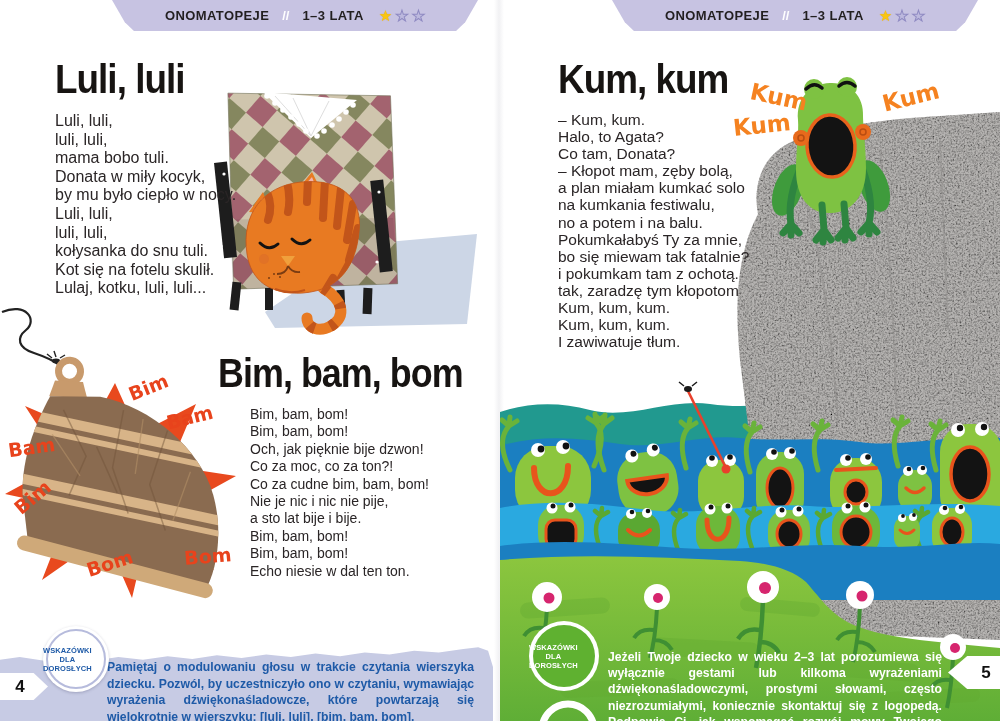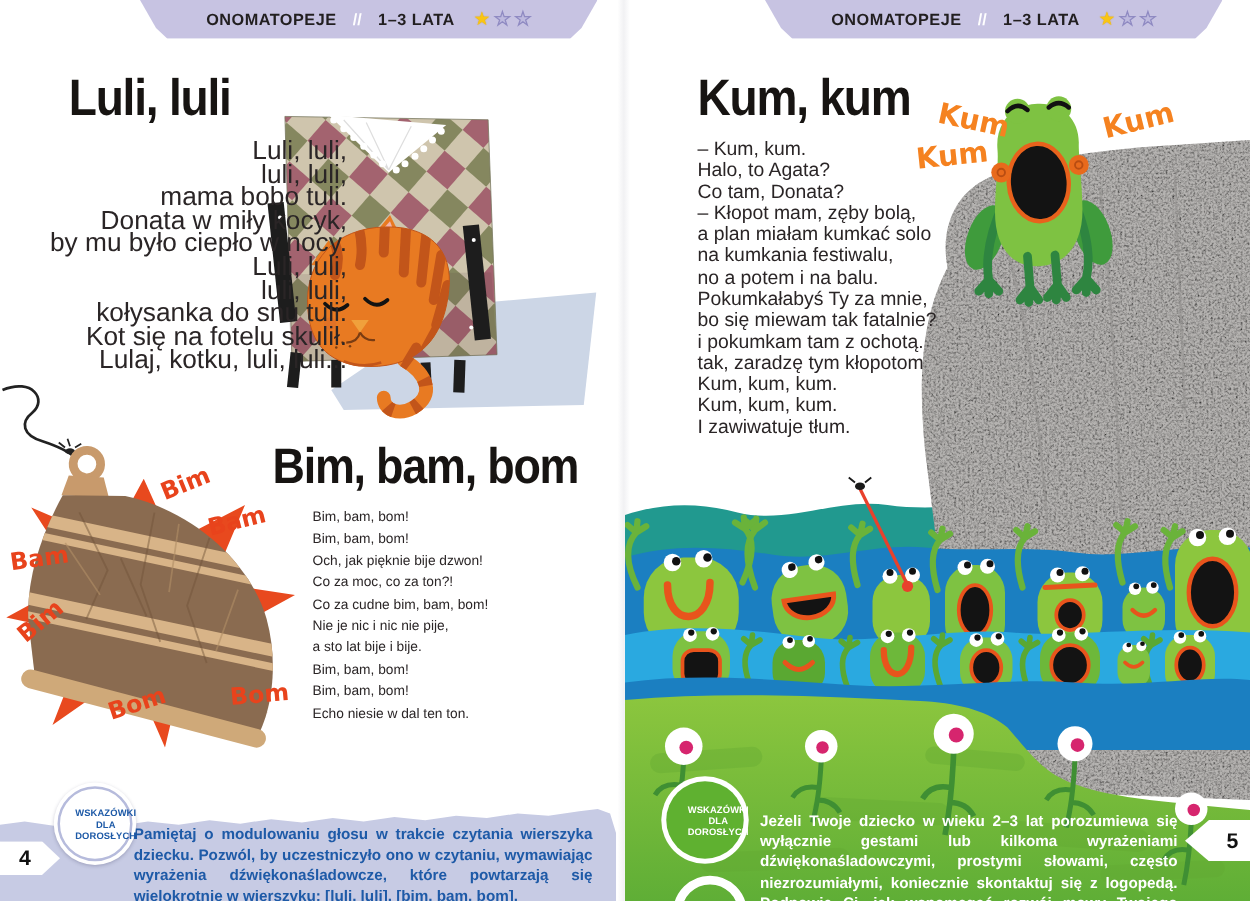--- a/index.html
+++ b/index.html
@@ -18,22 +18,22 @@
   .star{font-size:15px;line-height:15px;}
   .star-filled{color:#f9c513;text-shadow:0 0 1px #d89b00;}
   .star-outline{color:#bdb9de;-webkit-text-stroke:1px #8f8ac2;}
   
   .page-title{position:absolute;font-weight:bold;color:#171412;letter-spacing:-1px;z-index:3;
         transform:scale(.97,1.08);transform-origin:left top;}
   .title-luli{left:55px;top:56px;font-size:38px;}
   .title-bim{left:218px;top:351px;font-size:37px;}
   .title-kum{left:558px;top:56px;font-size:38px;}
   .poem{position:absolute;color:#2a2526;z-index:3;}
-  .poem-luli{left:40px;top:112px;font-size:21px;line-height:18.6px;text-align:right;}
-  .poem-bim{left:250px;top:406px;font-size:11px;line-height:17.4px;}
+  .poem-luli{left:55px;top:112px;font-size:16px;line-height:18.6px;}
+  .poem-bim{left:250px;top:406px;font-size:14px;line-height:17.4px;}
   .poem-kum{left:558px;top:111px;font-size:15.5px;line-height:17.1px;}
   
   .sound{position:absolute;font-weight:bold;z-index:4;font-family:"DejaVu Sans",sans-serif;}
   .bellword{color:#e8431c;font-size:19px;}
   .bw1{left:128px;top:376px;transform:rotate(-22deg);}
   .bw2{left:166px;top:406px;transform:rotate(-14deg);}
   .bw3{left:8px;top:436px;transform:rotate(-8deg);}
   .bw4{left:12px;top:486px;transform:rotate(-40deg);}
   .bw5{left:86px;top:552px;transform:rotate(-18deg);}
   .bw6{left:184px;top:545px;transform:rotate(-5deg);}
@@ -44,21 +44,21 @@
   
   .illus{position:absolute;z-index:2;}
   .cat-illus{left:205px;top:62px;}
   .bell-illus{left:0;top:298px;}
   .pond-illus{left:500px;top:0;}
   
   .panel-left{position:absolute;left:0;top:631px;width:493px;height:90px;background:#c7cbe4;z-index:3;
       clip-path:polygon(0 32%,4% 29%,9% 33%,14% 30%,19% 33%,24% 29%,29% 32%,34% 28%,39% 31%,44% 27%,
       49% 30%,54% 26%,59% 29%,64% 25%,69% 28%,74% 24%,79% 26%,84% 22%,89% 24%,94% 20%,97% 18%,99% 22%,
       100% 40%,100% 100%,0 100%);}
-  .badge{position:absolute;border-radius:50%;background:#fff;z-index:6;display:flex;align-items:center;justify-content:flex-end;}
+  .badge{position:absolute;border-radius:50%;background:#fff;z-index:6;display:flex;align-items:center;justify-content:flex-start;}
   .badge-left{left:43px;top:626px;width:66px;height:66px;box-shadow:0 1px 3px rgba(40,40,80,.25);}
   .badge-left .ring{position:absolute;inset:3px;border:2px solid #b6bbdc;border-radius:50%;}
   .badge-left .btxt{color:#1e5aa7;}
   .badge-right{left:529px;top:621px;width:70px;height:70px;}
   .badge-right .ring{position:absolute;inset:4px;background:#5fb130;border-radius:50%;}
   .btxt{position:relative;z-index:2;text-align:center;font-size:7.5px;font-weight:bold;line-height:9px;letter-spacing:.1px;}
   .badge-right .btxt{color:#ffffff;}
   .tip{position:absolute;font-size:12.2px;font-weight:bold;line-height:16.6px;text-align:justify;z-index:5;}
   .tip-left{left:107px;top:659px;width:367px;color:#1e5aa7;}
   .tip-right{left:608px;top:649px;width:334px;color:#ffffff;line-height:16.2px;}

